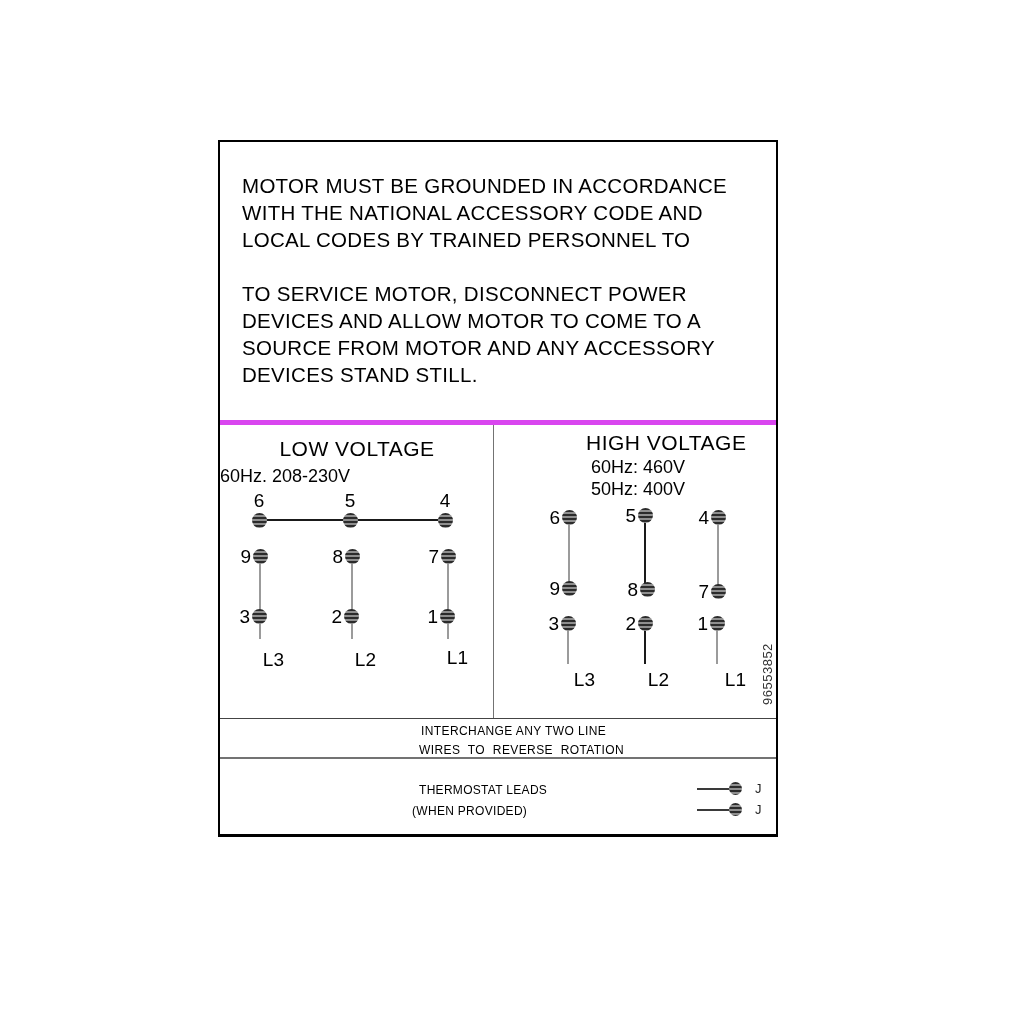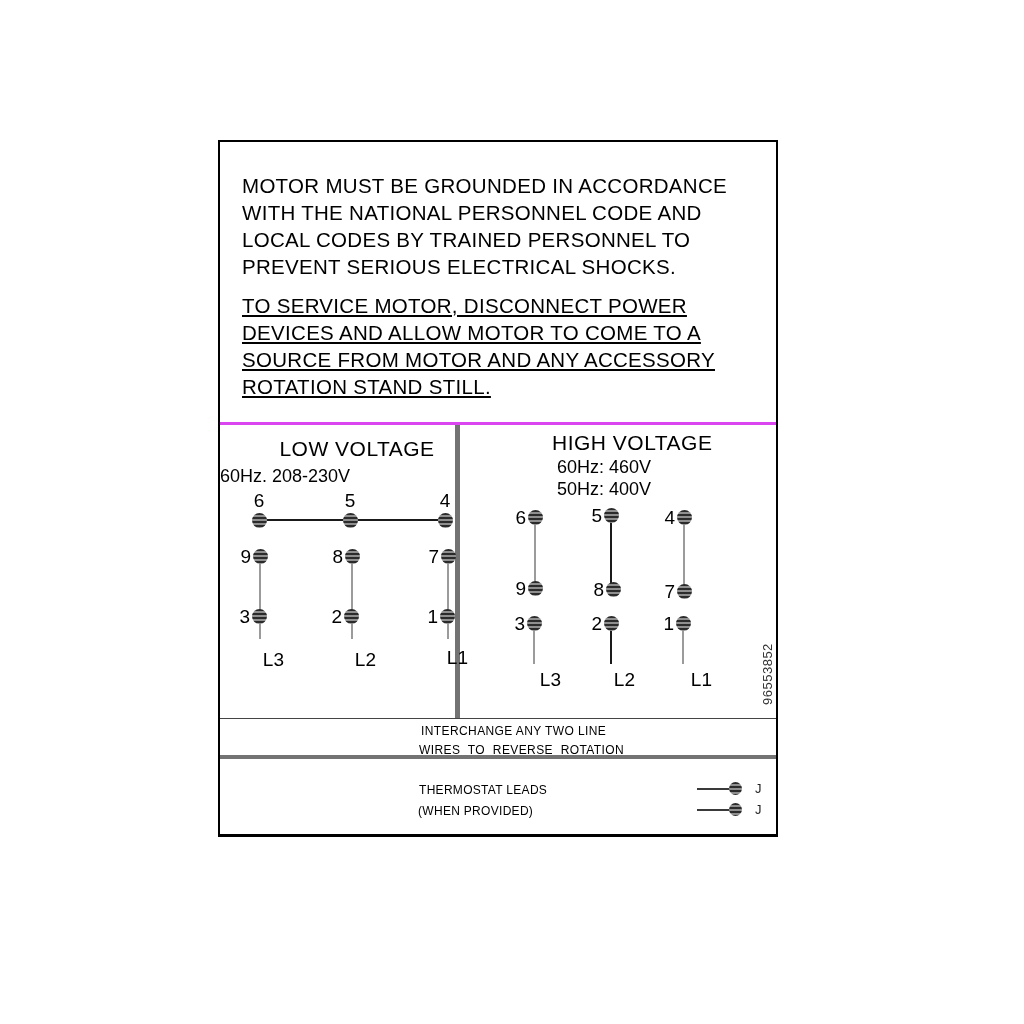--- a/index.html
+++ b/index.html
@@ -17,31 +17,31 @@
   .hdr{
     position:relative;height:37px;border-bottom:1px solid #444;box-sizing:border-box;
   }
   .hdr .tri{position:absolute;left:190px;top:3px;}
   .hdr .title{
     position:absolute;left:265px;top:2px;font-size:27px;letter-spacing:1px;
     font-weight:400;
   }
   
   .bodytext{
-    position:relative;height:283px;border-bottom:3px solid #d946ef;box-sizing:border-box;
+    position:relative;height:283px;border-bottom:5px solid #d946ef;box-sizing:border-box;
     padding:30px 0 13px 22px;font-size:20.5px;letter-spacing:0.3px;line-height:27px;
   }
-  .bodytext .para2{margin-top:12px;text-decoration:underline;}
+  .bodytext .para2{margin-top:27px;}
   
   .diagrams{
     position:relative;height:294px;border-bottom:1px solid #444;box-sizing:border-box;
     display:flex;
   }
   .panel{position:relative;box-sizing:border-box;}
-  .panel.low{width:240px;border-right:5px solid #737373;}
+  .panel.low{width:274px;border-right:1px solid #737373;}
   .panel.high{flex:1;}
   .lv-title{position:absolute;left:0;top:12px;width:274px;text-align:center;font-size:21px;letter-spacing:0.5px;}
   .lv-sub{position:absolute;left:0;top:41px;width:274px;font-size:18px;}
   .hv-title{position:absolute;left:92px;top:6px;font-size:21px;letter-spacing:0.5px;white-space:nowrap;}
   .hv-sub1{position:absolute;left:97px;top:32px;font-size:18px;white-space:nowrap;}
   .hv-sub2{position:absolute;left:97px;top:54px;font-size:18px;white-space:nowrap;}
   .dot{
     position:absolute;width:15px;height:15px;border-radius:50%;
     background:repeating-linear-gradient(180deg,#2b2b2b 0 2px,#8f8f8f 2px 4px);
   }
@@ -50,57 +50,56 @@
   .tnum.left{width:20px;text-align:right;}
   .tnum.above{width:26px;text-align:center;}
   .llab{position:absolute;width:44px;text-align:right;font-size:19px;}
   .partnum{
     position:absolute;right:1px;top:196px;height:84px;
     writing-mode:vertical-rl;transform:rotate(180deg);
     font-size:13px;color:#333;letter-spacing:0.5px;
   }
   
   .row-interchange{
-    position:relative;height:40px;border-bottom:4px solid #737373;box-sizing:border-box;
+    position:relative;height:40px;border-bottom:2px solid #737373;box-sizing:border-box;
     font-size:12px;
   }
   .ri-l1{position:absolute;left:201px;top:5px;letter-spacing:0.4px;}
   .ri-l2{position:absolute;left:199px;top:24px;letter-spacing:0.4px;word-spacing:4px;}
   .row-thermo{position:relative;height:42px;box-sizing:border-box;font-size:12px;margin-top:20px;}
   .rt-l1{position:absolute;left:199px;top:4px;letter-spacing:0.3px;}
-  .rt-l2{position:absolute;left:198px;top:25px;letter-spacing:0.3px;}
+  .rt-l2{position:absolute;left:192px;top:25px;letter-spacing:0.3px;}
   .lead{position:absolute;left:477px;display:flex;align-items:center;width:95px;}
   .lead .lead-line{width:33px;height:2px;background:#3a3a3a;}
   .lead .lead-dot{
     width:13px;height:13px;border-radius:50%;
     background:repeating-linear-gradient(180deg,#2b2b2b 0 2px,#8f8f8f 2px 4px);
     margin-left:-1px;
   }
   .lead .lead-j{margin-left:13px;font-size:13px;color:#222;}
   .lead.one{top:2px;}
   .lead.two{top:23px;}
 </style>
 </head>
 <body>
 
 <div class="label-box">
 
 
   <div class="bodytext">
     <div class="para1">
       <div>MOTOR MUST BE GROUNDED IN ACCORDANCE</div>
-      <div>WITH THE NATIONAL PERSONNEL CODE AND</div>
+      <div>WITH THE NATIONAL ACCESSORY CODE AND</div>
       <div>LOCAL CODES BY TRAINED PERSONNEL TO</div>
-      <div>PREVENT SERIOUS ELECTRICAL SHOCKS.</div>
     </div>
     <div class="para2">
       <div>TO SERVICE MOTOR, DISCONNECT POWER</div>
       <div>DEVICES AND ALLOW MOTOR TO COME TO A</div>
       <div>SOURCE FROM MOTOR AND ANY ACCESSORY</div>
-      <div>ROTATION STAND STILL.</div>
+      <div>DEVICES STAND STILL.</div>
     </div>
   </div>
 
   <div class="diagrams">
     <div class="panel low" id="lv-panel">
       <div class="lv-title">LOW VOLTAGE</div>
       <div class="lv-sub">60Hz. 208-230V</div>
     <div class="wire" style="background: rgb(26, 26, 26); left: 39px; top: 94.25px; width: 186px; height: 1.5px;"></div>
         <div class="wire" style="background: rgb(155, 155, 155); left: 39.25px; top: 131px; width: 1.5px; height: 83px;"></div>
         <div class="wire" style="background: rgb(155, 155, 155); left: 131.25px; top: 131px; width: 1.5px; height: 83px;"></div>

